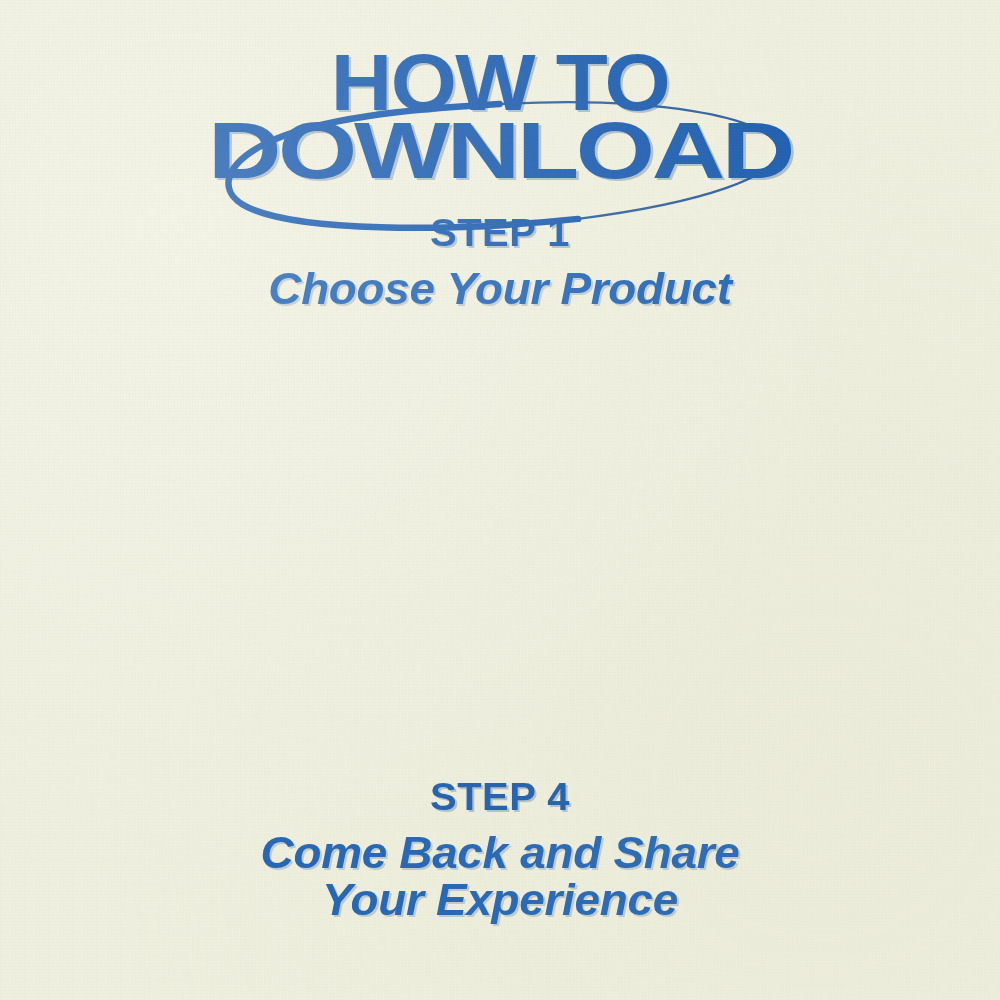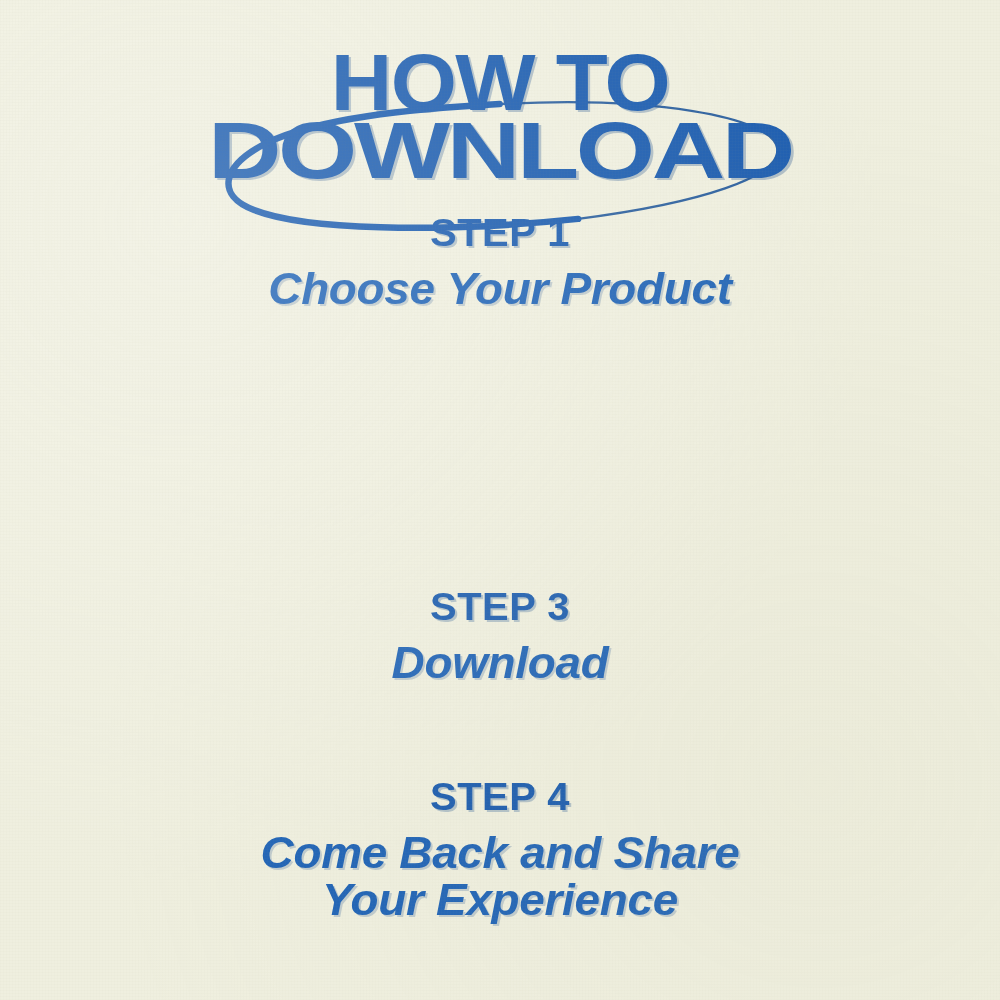--- a/index.html
+++ b/index.html
@@ -153,24 +153,20 @@
       </g>
     </svg>
   </div>
 
   <div class="step step-1">
     <span class="step-label">STEP 1</span>
     <span class="step-desc">Choose Your Product</span>
   </div>
 
 
-  <div class="step step-3">
-    <span class="step-label">STEP 3</span>
-    <span class="step-desc">Download</span>
-  </div>
 
   <div class="step step-4">
     <span class="step-label">STEP 4</span>
     <span class="step-desc">Come Back and Share
 Your Experience</span>
   </div>
 
 </div>
 
 <div class="grain"></div>

